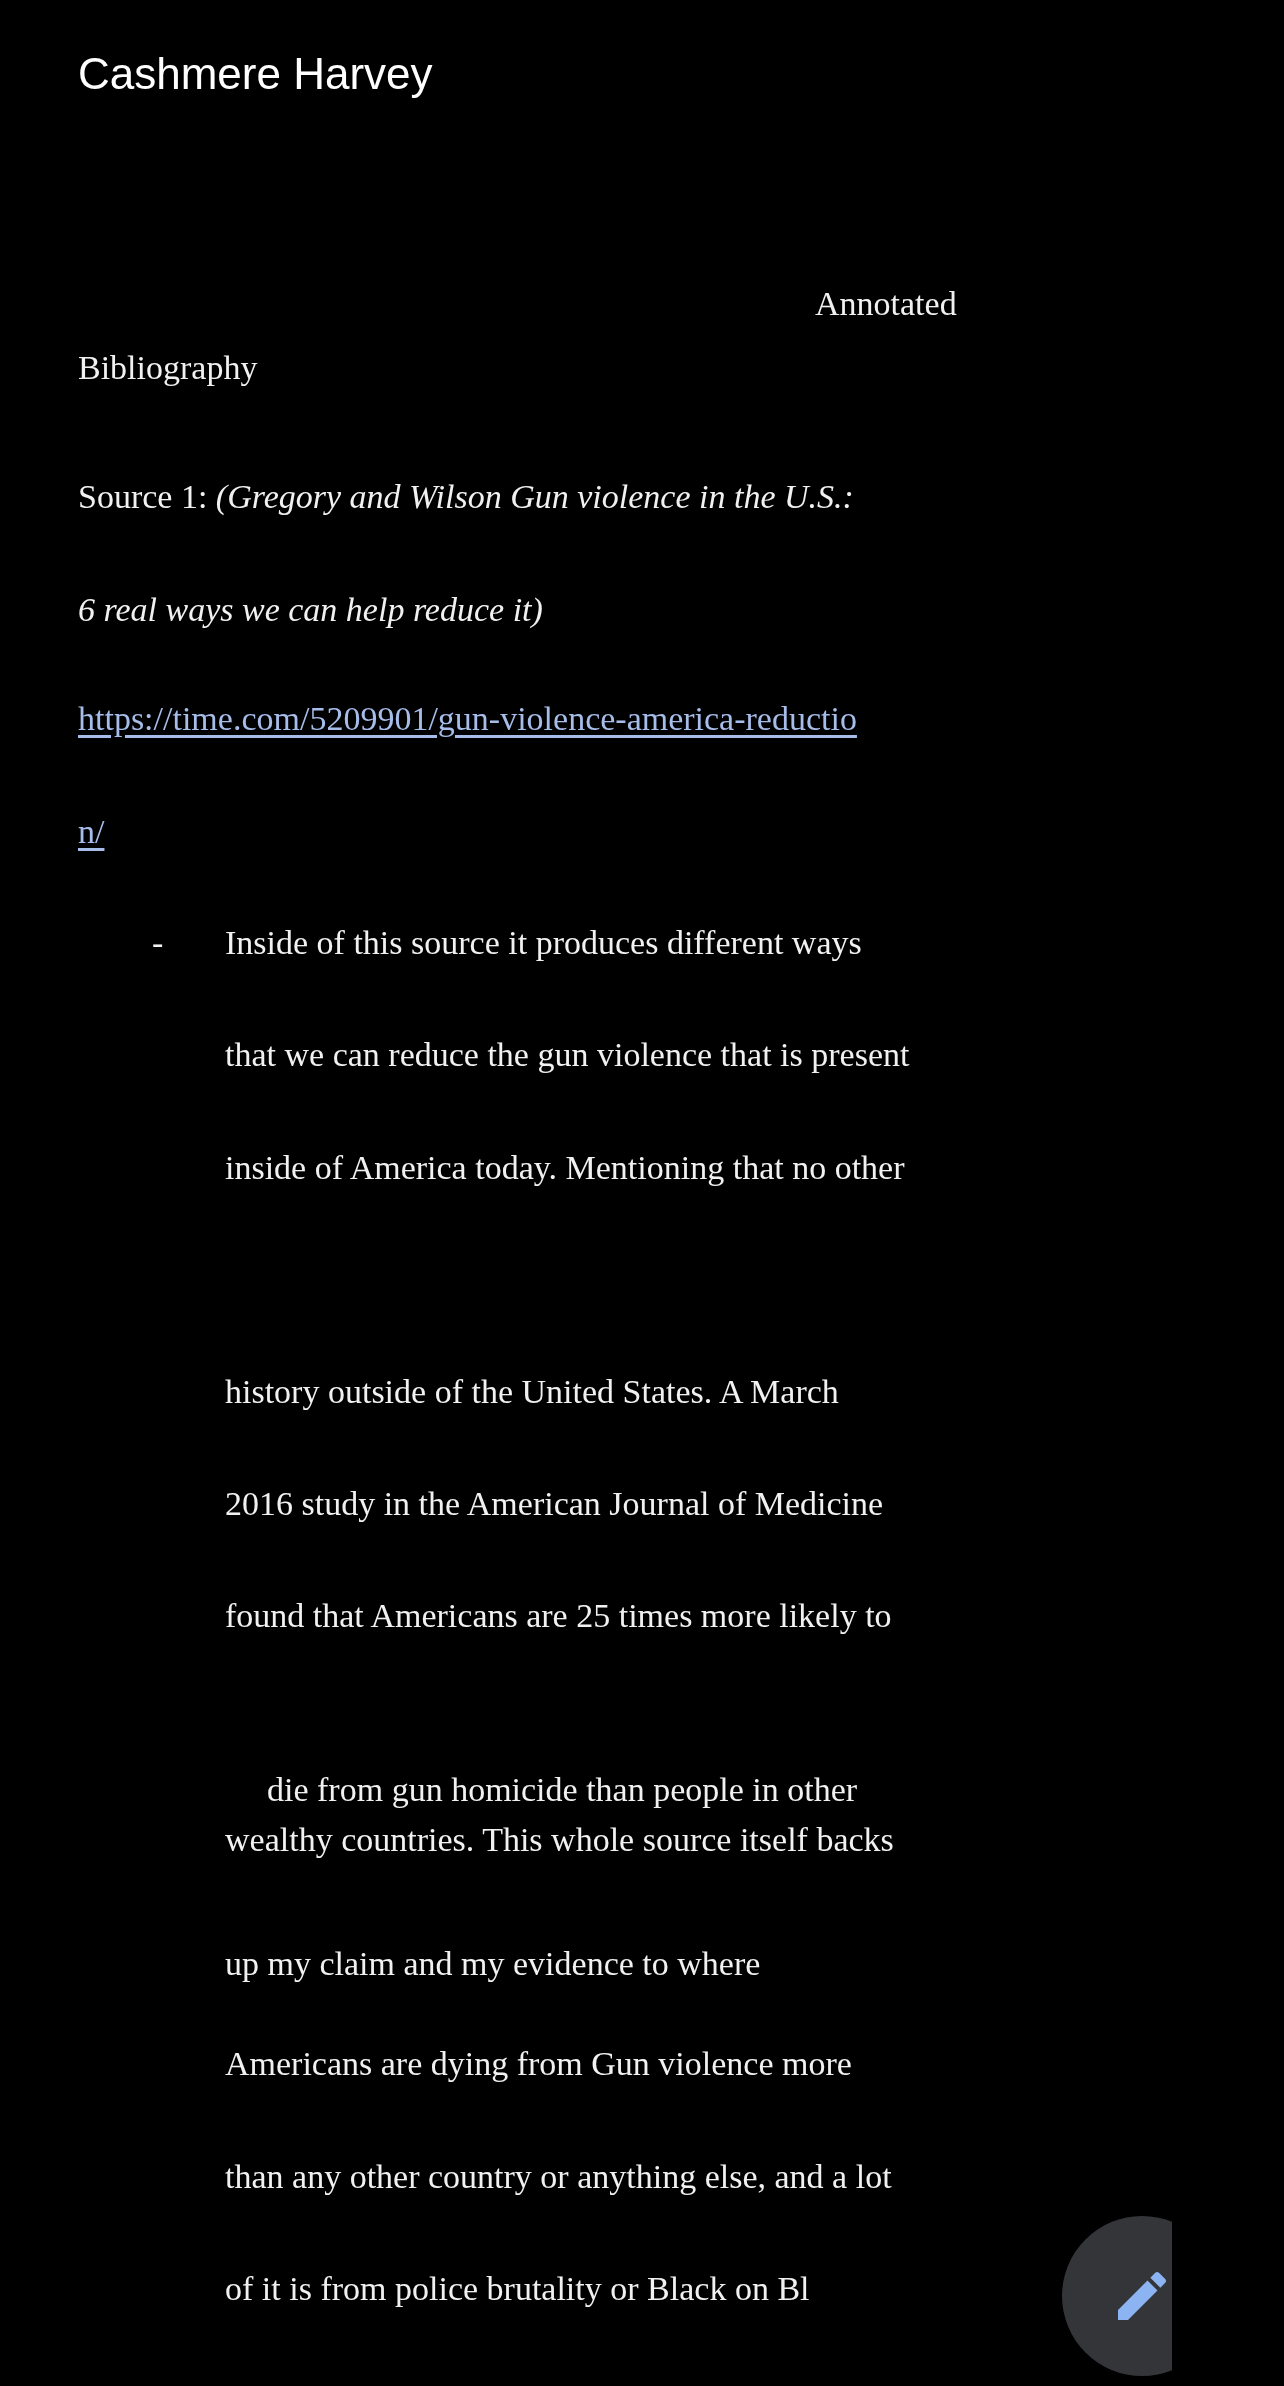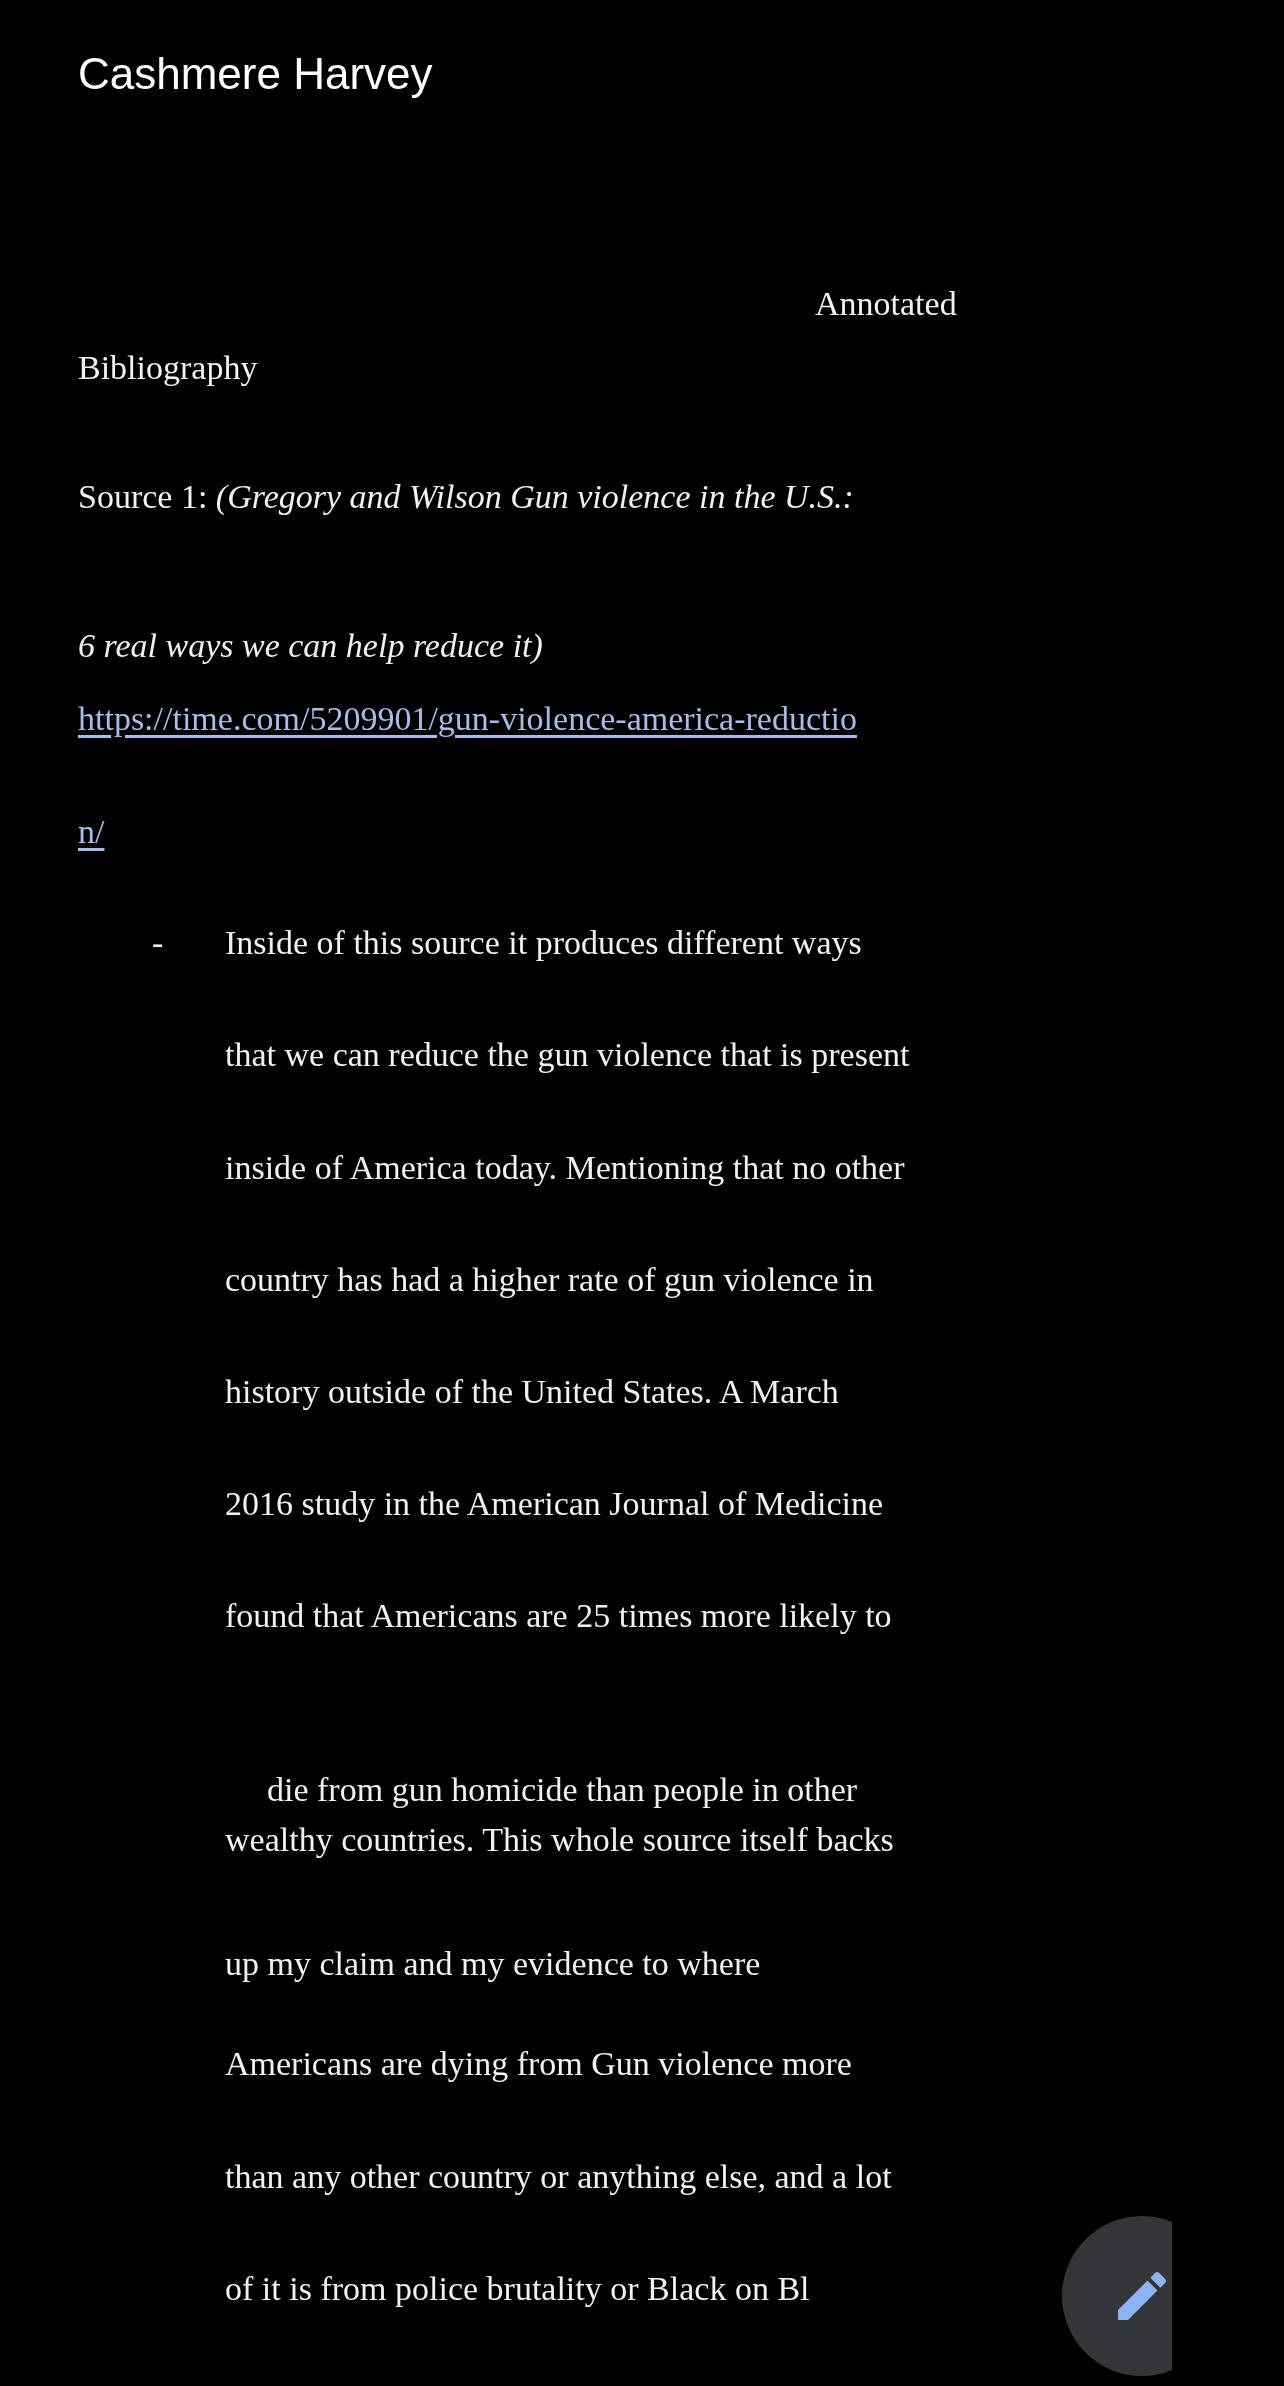--- a/index.html
+++ b/index.html
@@ -25,21 +25,21 @@
     color: #ffffff;
     white-space: nowrap;
   }
   .line {
     position: absolute;
     font-size: 34px;
     line-height: 1;
     color: #f1f1f2;
     white-space: nowrap;
   }
-  .italic { font-style: italic; margin-top: 36px; }
+  .italic { font-style: italic; }
   .link {
     color: #a6bce9;
     text-decoration: underline;
     text-decoration-thickness: 3px;
     text-underline-offset: 5px;
     cursor: pointer;
   }
   .scroll-btn {
     position: absolute;
     left: 1178px;
@@ -91,21 +91,20 @@
   <div class="line" style="left:78px; top:480px;"><span>Source 1: </span><span class="italic">(Gregory and Wilson Gun violence in the U.S.:</span></div>
   <div class="line italic" style="left:78px; top:593px;">6 real ways we can help reduce it)</div>
 
   <div class="line" style="left:78px; top:702px;"><span class="link">https://time.com/5209901/gun-violence-america-reductio</span></div>
   <div class="line" style="left:78px; top:815px;"><span class="link">n/</span></div>
 
   <div class="line" style="left:152px; top:926px;">-</div>
   <div class="line" style="left:225px; top:1038px;">that we can reduce the gun violence that is present</div>
   <div class="line" style="left:225px; top:926px;">Inside of this source it produces different ways</div>
   <div class="line" style="left:225px; top:1151px;">inside of America today. Mentioning that no other</div>
-  <div class="line" style="left:225px; top:1263px;">country has had a higher rate of gun violence in</div>
   <div class="line" style="left:225px; top:1375px;">history outside of the United States. A March</div>
   <div class="line" style="left:225px; top:1487px;">2016 study in the American Journal of Medicine</div>
   <div class="line" style="left:225px; top:1599px;">found that Americans are 25 times more likely to</div>
   <div class="line" style="left:225px; top:1773px;margin-left:42px;">die from gun homicide than people in other</div>
   <div class="line" style="left:225px; top:1823px;">wealthy countries. This whole source itself backs</div>
   <div class="line" style="left:225px; top:1935px;margin-top:12px;">up my claim and my evidence to where</div>
   <div class="line" style="left:225px; top:2047px;">Americans are dying from Gun violence more</div>
   <div class="line" style="left:225px; top:2160px;">than any other country or anything else, and a lot</div>
   <div class="line" style="left:225px; top:2272px;">of it is from police brutality or Black on Bl</div>
 

